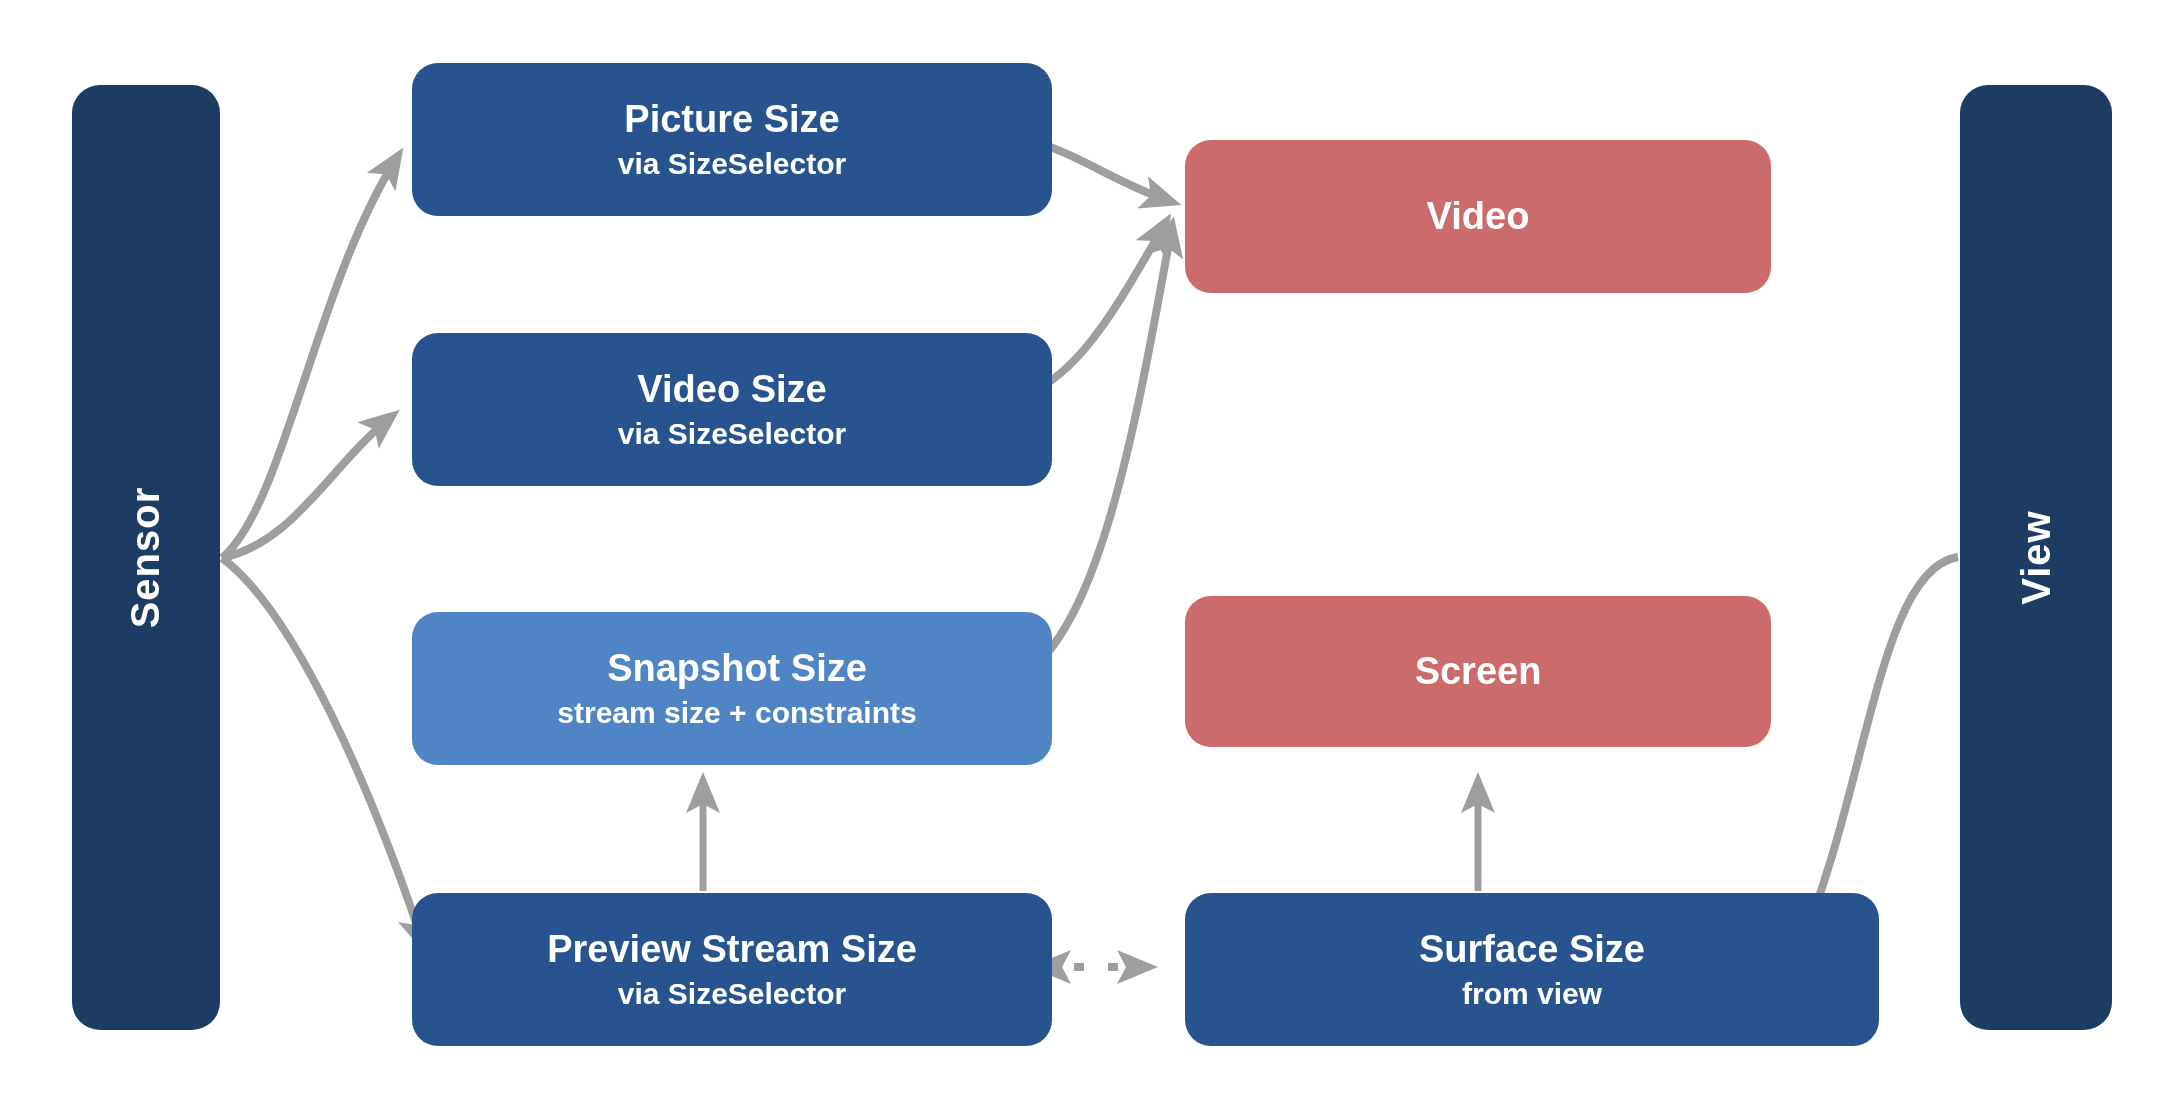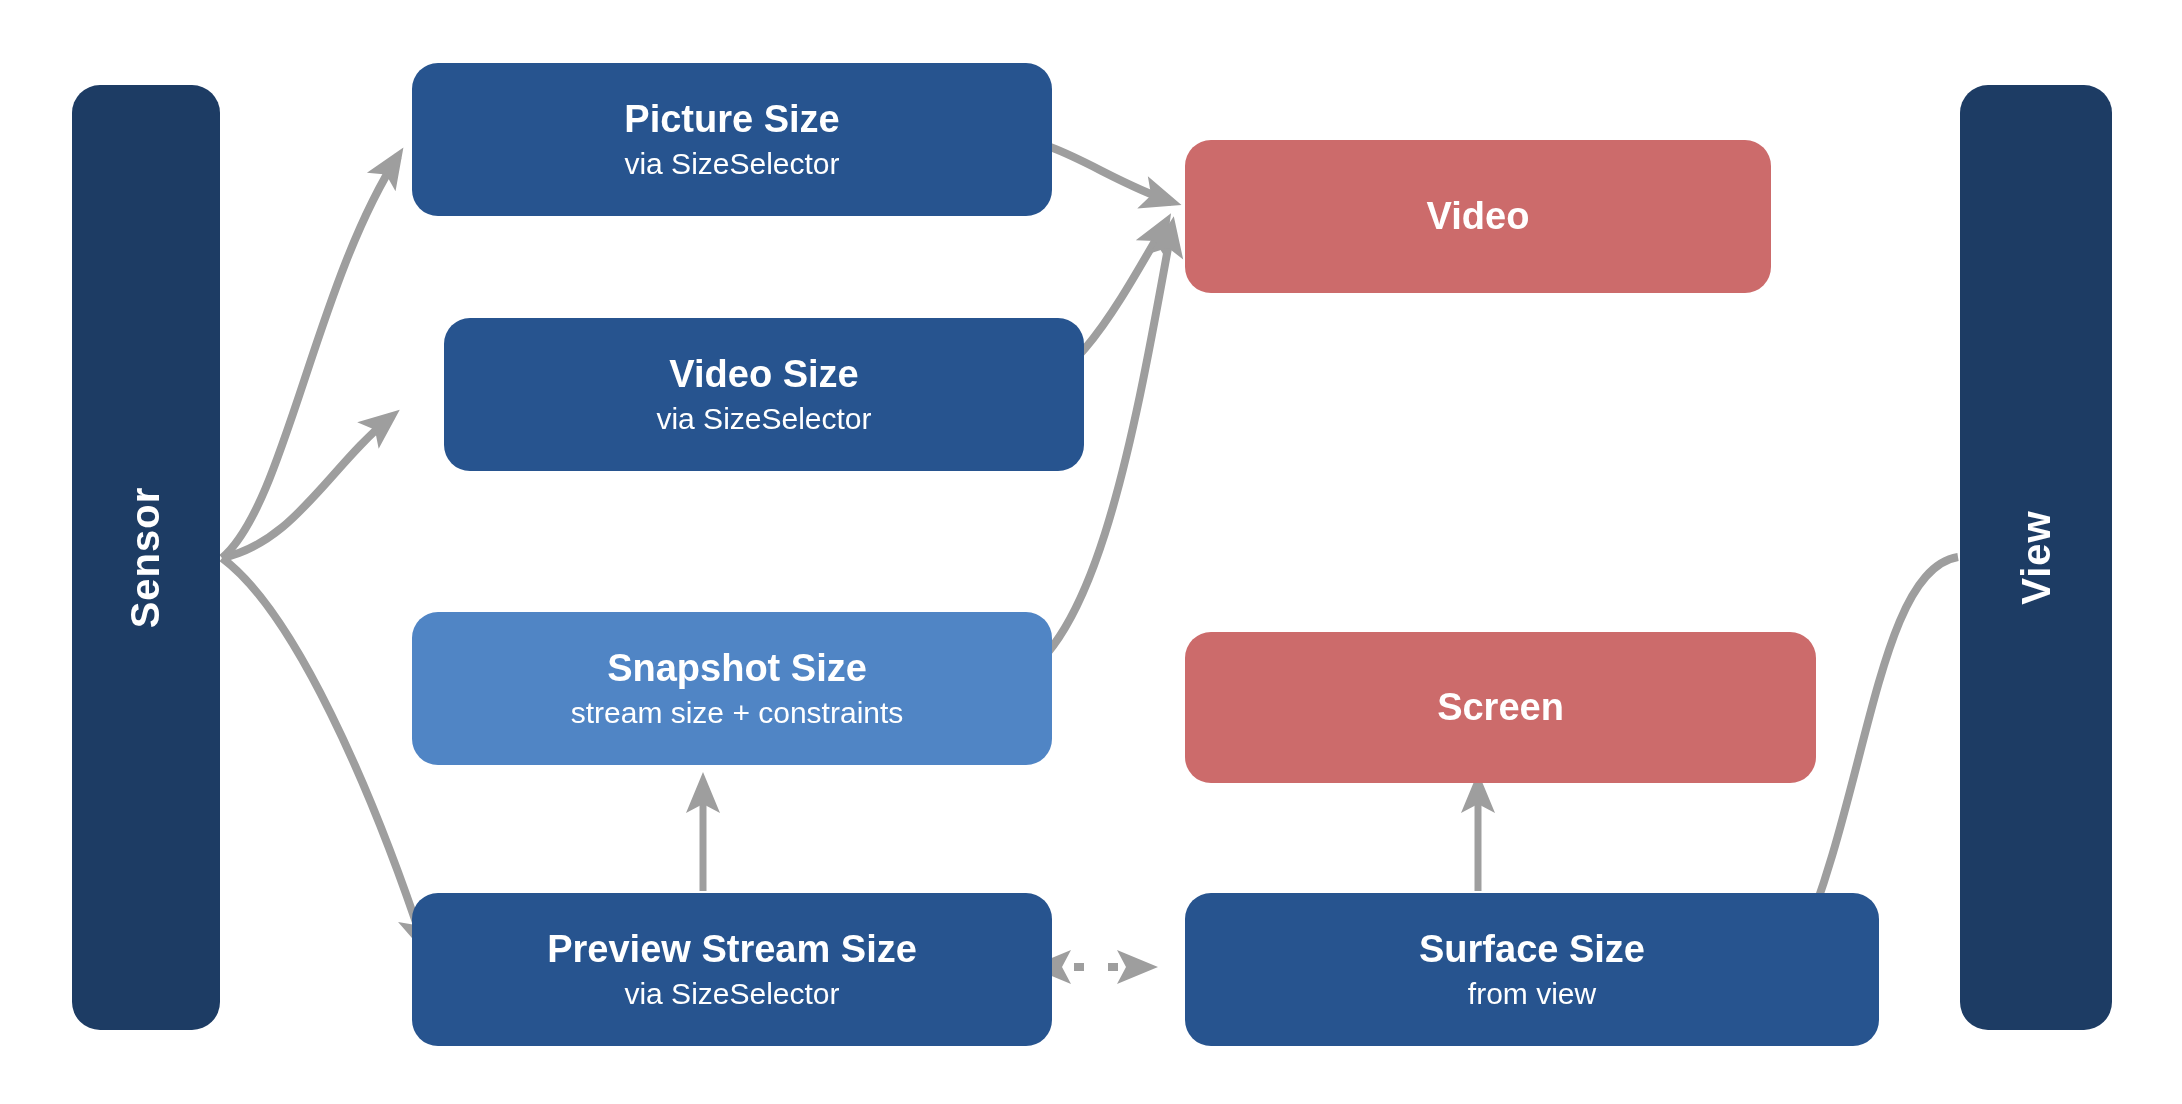--- a/index.html
+++ b/index.html
@@ -26,29 +26,29 @@
 
   .node{
     position:absolute;width:640px;height:153px;border-radius:26px;
     display:flex;flex-direction:column;align-items:center;justify-content:center;
     color:var(--text);text-align:center;gap:6px;
   }
   .node-blue{background:var(--blue);}
   .node-light-blue{background:var(--light-blue);}
   .node-red{background:var(--red);}
   .node-title{font-size:38px;font-weight:700;line-height:1.1;}
-  .node-subtitle{font-size:30px;font-weight:400;line-height:1.1;}
+  .node-subtitle{font-size:30px;font-weight:700;line-height:1.1;}
   .node-subtitle:empty{display:none;}
 
   .pos-picture{left:412px;top:63px;}
-  .pos-video{left:412px;top:318px;margin-left:32px;}
+  .pos-video{left:412px;top:333px;}
   .pos-snapshot{left:412px;top:612px;padding-left:10px;}
   .pos-preview{left:412px;top:893px;}
   .pos-output{left:1185px;top:140px;width:586px;}
-  .pos-screen{left:1185px;top:632px;width:631px;height:151px;}
+  .pos-screen{left:1185px;top:596px;width:586px;height:151px;}
   .pos-surface{left:1185px;top:893px;width:694px;}
 
   .edge{fill:none;stroke:var(--arrow);}
 </style>
 </head>
 <body>
 
 <div class="canvas">
 
   <svg class="edges" viewBox="0 0 2182 1104" xmlns="http://www.w3.org/2000/svg">

